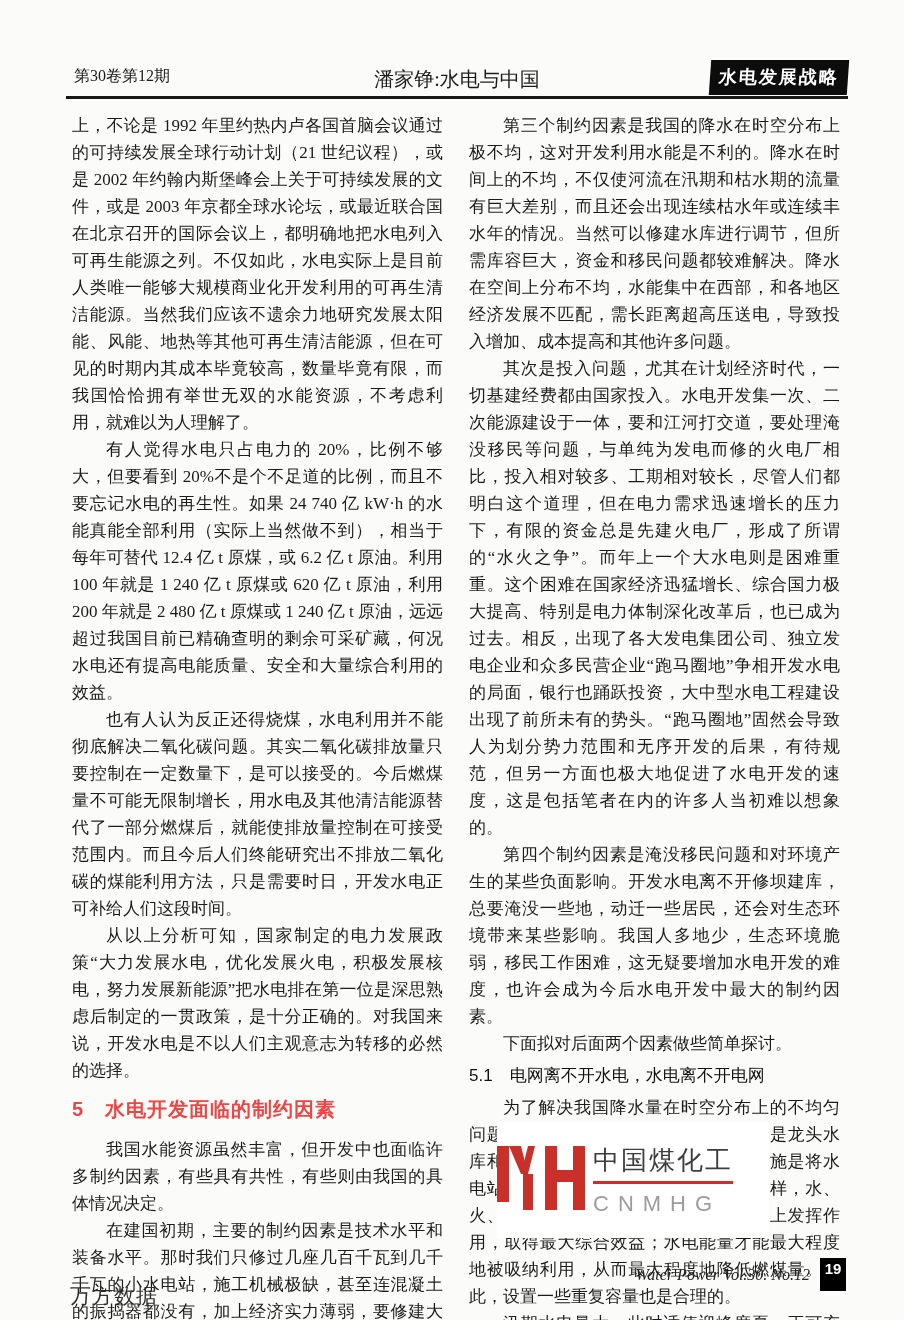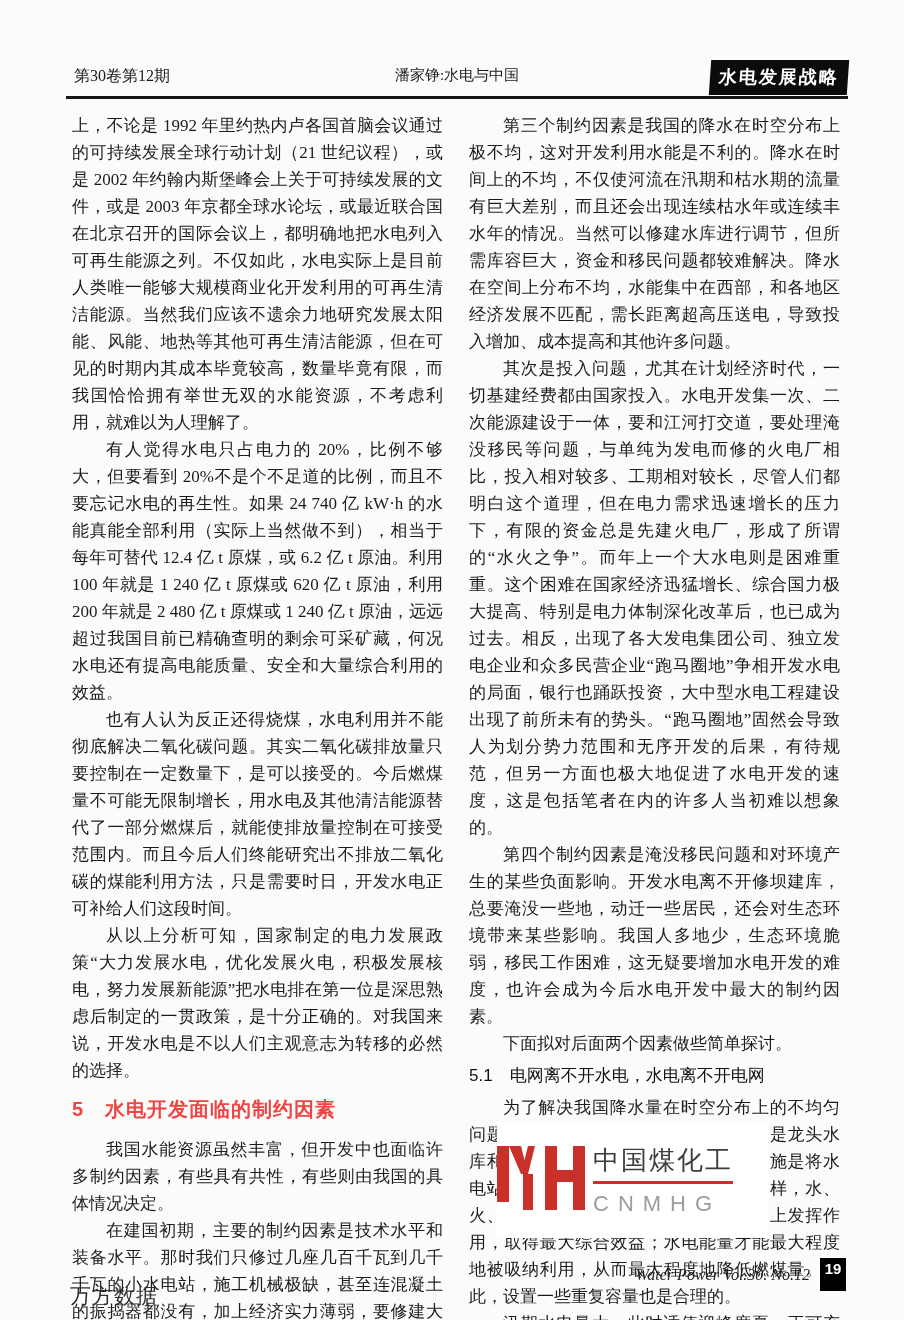--- a/index.html
+++ b/index.html
@@ -8,21 +8,21 @@
     background:#fbfbf9;
     font-family:"Liberation Serif","DejaVu Serif",serif;
     color:#1b1b1b;
     position:relative;
     overflow:hidden;
   }
   .page{position:absolute;inset:0;}
   
   .hdr{position:absolute;top:60px;left:66px;width:782px;height:34px;}
   .hdr-issue{position:absolute;left:8px;top:6px;font-size:16px;}
-  .hdr-center{position:absolute;left:0;right:0;top:6px;text-align:center;font-size:15px;}
+  .hdr-center{position:absolute;left:0;right:0;top:6px;text-align:center;font-size:20px;}
   .hdr-badge{
     position:absolute;right:0;top:0;
     background:#0c0c0c;color:#fff;
     font-family:"Liberation Sans","DejaVu Sans",sans-serif;
     font-weight:bold;font-size:18px;letter-spacing:2px;
     padding:5px 9px 6px;
     transform:skewX(-4deg);
   }
   .hdr-rule{position:absolute;top:96px;left:66px;width:782px;height:3px;background:#161616;}
   

